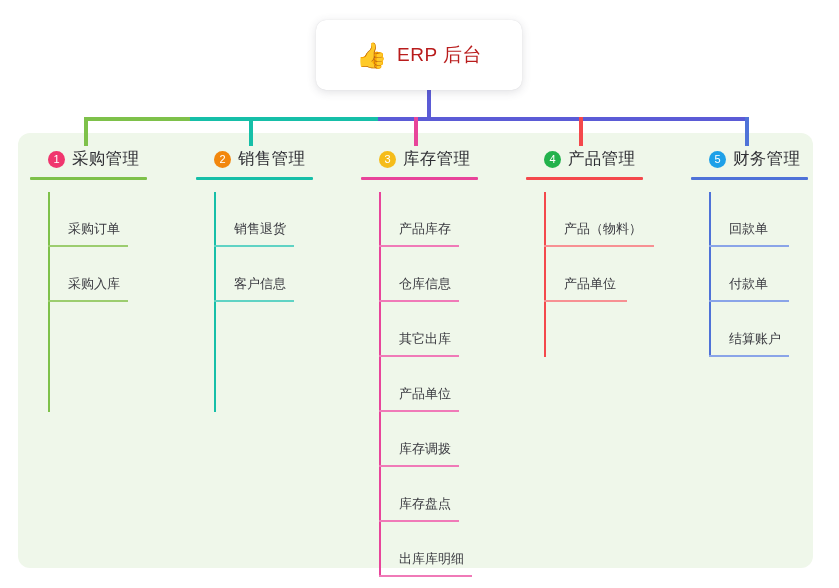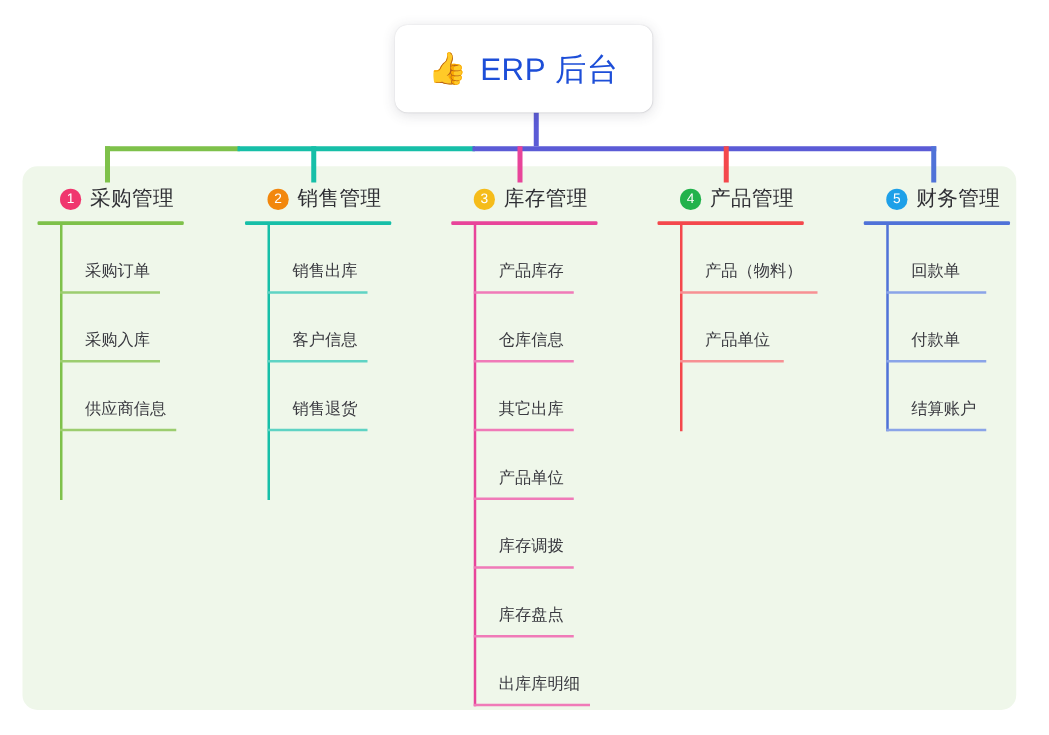--- a/index.html
+++ b/index.html
@@ -34,22 +34,22 @@
     justify-content: center;
     gap: 10px;
     z-index: 6;
   }
   #root-icon {
     font-size: 25px;
     line-height: 1;
     display: inline-block;
   }
   #root-title {
-    font-size: 25px;
-    color: #1d4ed8;
+    font-size: 19px;
+    color: #b91c1c;
     letter-spacing: 0.5px;
     white-space: nowrap;
   }
 
   
   .conn {
     position: absolute;
     z-index: 4;
   }
   .v-stem { width: 4px; }
@@ -99,21 +99,21 @@
     letter-spacing: 0.3px;
   }
   .col-underline {
     height: 3px;
     margin-top: 5px;
     border-radius: 1px;
   }
 
   .leaf-area {
     position: relative;
-    margin-top: 0;
+    margin-top: 12px;
   }
   .spine {
     position: absolute;
     left: 18px;
     top: 0;
     width: 2px;
   }
   .leaf {
     position: relative;
     height: 55px;
@@ -173,47 +173,39 @@
     <div class="leaf-area">
       <div class="spine" style="background:#7ec14a; height:220px;"></div>
       <div class="leaf">
         <span class="leaf-label">采购订单</span>
         <span class="leaf-rule" style="background:#9ccd6f; width:80px;"></span>
       </div>
       <div class="leaf">
         <span class="leaf-label">采购入库</span>
         <span class="leaf-rule" style="background:#9ccd6f; width:80px;"></span>
       </div>
-      <div class="leaf">
-        <span class="leaf-label">供应商信息</span>
-        <span class="leaf-rule" style="background:#9ccd6f; width:93px;"></span>
-      </div>
     </div>
   </div>
 
   <div class="column" id="col-1">
     <div class="col-header">
       <span class="badge" style="background:#f2870d;">2</span>
       <span class="col-title">销售管理</span>
     </div>
     <div class="col-underline" style="background:#16bfa8; width:117px;"></div>
     <div class="leaf-area">
       <div class="spine" style="background:#16bfa8; height:220px;"></div>
       <div class="leaf">
-        <span class="leaf-label">销售出库</span>
+        <span class="leaf-label">销售退货</span>
         <span class="leaf-rule" style="background:#5fd3c4; width:80px;"></span>
       </div>
       <div class="leaf">
         <span class="leaf-label">客户信息</span>
         <span class="leaf-rule" style="background:#5fd3c4; width:80px;"></span>
       </div>
-      <div class="leaf">
-        <span class="leaf-label">销售退货</span>
-        <span class="leaf-rule" style="background:#5fd3c4; width:80px;"></span>
-      </div>
     </div>
   </div>
 
   <div class="column" id="col-2">
     <div class="col-header">
       <span class="badge" style="background:#f5bc1a;">3</span>
       <span class="col-title">库存管理</span>
     </div>
     <div class="col-underline" style="background:#e8449a; width:117px;"></div>
     <div class="leaf-area">

